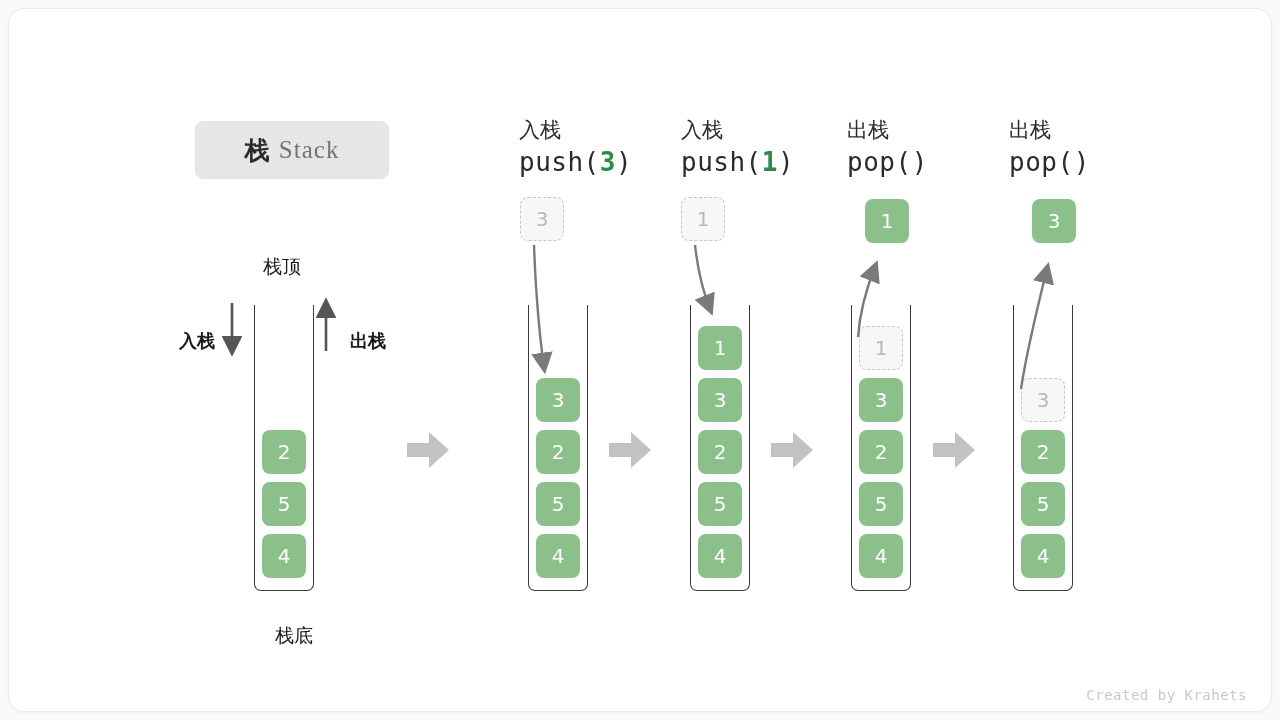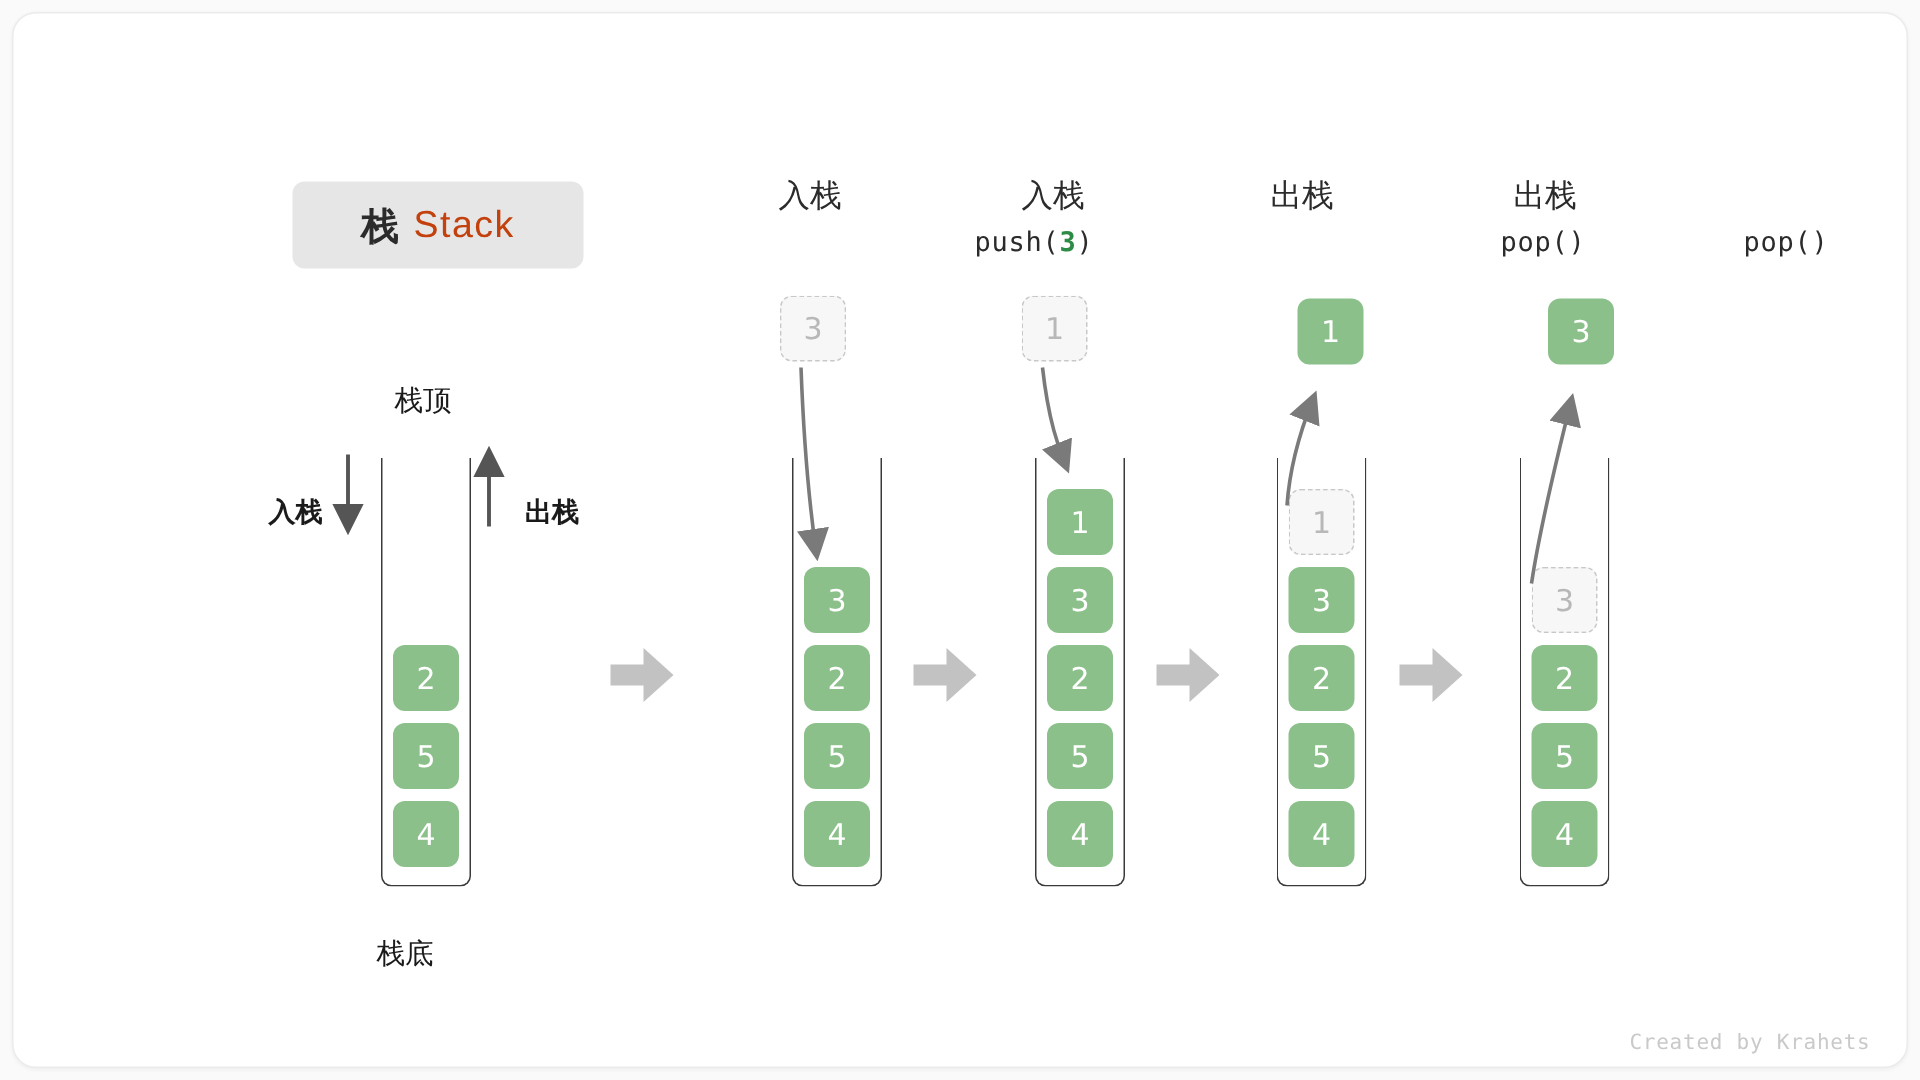--- a/index.html
+++ b/index.html
@@ -49,36 +49,36 @@
     gap: 2px;
   }
   .title-cn {
     font-size: 25px;
     font-weight: bold;
     color: #2b2b2b;
     font-family: "DejaVu Sans", "Liberation Sans", sans-serif;
   }
   .title-en {
     font-size: 25px;
-    color: #c2410c;
-    font-family: Liberation Sans, sans-serif;
+    color: #737373;
+    font-family: Liberation Serif, serif;
     letter-spacing: 1px;
   }
 
   
   .stack-label {
     position: absolute;
     font-size: 19px;
     font-weight: normal;
     color: #1a1a1a;
     font-family: "DejaVu Sans", "Liberation Sans", sans-serif;
     white-space: nowrap;
   }
   .label-top  { left: 254px; top: 245px; }
-  .label-bottom { left: 242px; top: 614px; }
+  .label-bottom { left: 266px; top: 614px; }
 
   
   .side-label {
     position: absolute;
     font-size: 18px;
     font-weight: bold;
     color: #1a1a1a;
     font-family: "DejaVu Sans", "Liberation Sans", sans-serif;
     white-space: nowrap;
   }
@@ -92,26 +92,25 @@
     width: 210px;
     text-align: left;
   }
   .col-head .cn {
     font-size: 21px;
     color: #2b2b2b;
     font-family: "DejaVu Sans", "Liberation Sans", sans-serif;
     line-height: 30px;
   }
   .col-head .op {
-    font-size: 18px;
+    font-size: 26px;
     color: #2b2b2b;
     font-family: "DejaVu Sans Mono", "Liberation Mono", monospace;
     line-height: 34px;
     letter-spacing: 0.5px;
-    text-align: right;
   }
   .col-head .op .arg {
     color: #2e8b45;
     font-weight: bold;
   }
 
   
   .stack-box {
     position: absolute;
     width: 60px;
@@ -207,20 +206,21 @@
     <div class="side-label side-push">入栈</div>
     <div class="side-label side-pop">出栈</div>
 
     <div class="col-head" style="left:510px">
       <div class="cn">入栈</div>
       <div class="op"><span>push(</span><span class="arg">3</span><span>)</span></div>
     </div>
 
     <div class="col-head" style="left:672px">
       <div class="cn">入栈</div>
+      <div class="op"><span>push(</span><span class="arg">1</span><span>)</span></div>
     </div>
 
     <div class="col-head" style="left:838px">
       <div class="cn">出栈</div>
       <div class="op"><span>pop(</span><span class="arg"></span><span>)</span></div>
     </div>
 
     <div class="col-head" style="left:1000px">
       <div class="cn">出栈</div>
       <div class="op"><span>pop(</span><span class="arg"></span><span>)</span></div>

